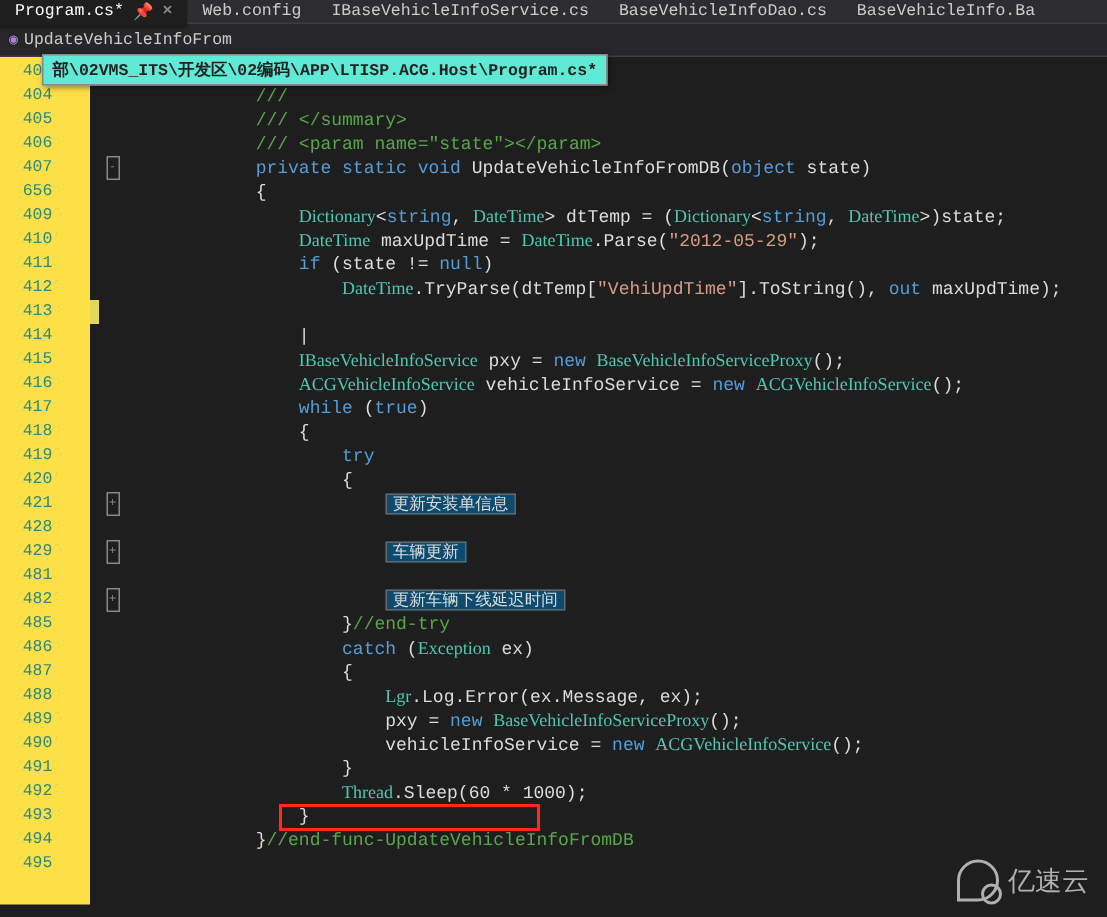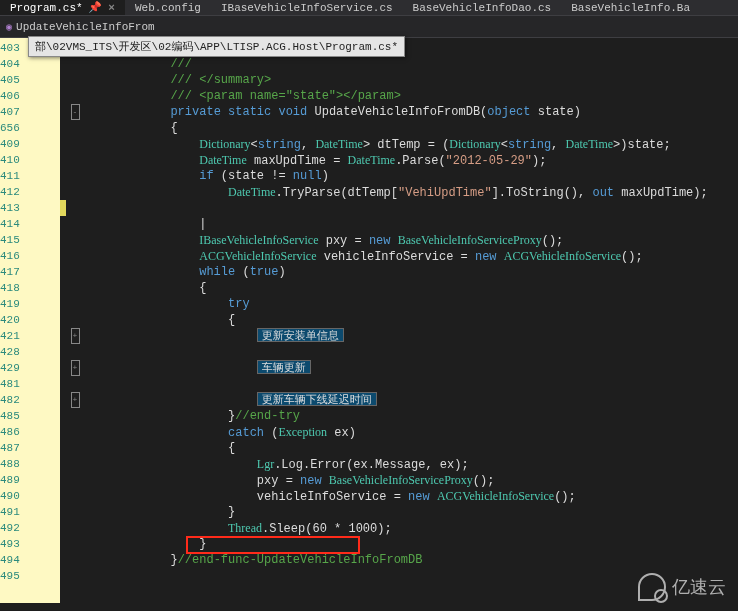--- a/index.html
+++ b/index.html
@@ -10,20 +10,21 @@
     color: #d4d4d4;
     width: 738px;
     height: 611px;
     overflow: hidden;
     position: relative;
   }
   .tabs {
     display: flex;
     background: #2d2d30;
     height: 16px;
+    align-items: center;
     border-bottom: 1px solid #3e3e42;
   }
   .tab {
     padding: 4px 10px;
     font-size: 11px;
     color: #cccccc;
     white-space: nowrap;
     display: flex;
     align-items: center;
     cursor: pointer;
@@ -45,39 +46,40 @@
     padding: 0 6px;
     font-size: 11px;
     color: #cccccc;
     border-bottom: 1px solid #3e3e42;
     justify-content: space-between;
   }
   .tooltip-path {
     position: absolute;
     top: 36px;
     left: 28px;
-    background: #e5e5e5;
+    background: #5eead4;
     color: #222;
     border: 1px solid #888;
     padding: 2px 6px;
     font-size: 11px;
     z-index: 20;
     box-shadow: 1px 1px 4px rgba(0,0,0,.5);
+    font-weight: bold;
   }
   .editor {
     position: relative;
     display: flex;
     height: calc(100% - 46px);
     background: #1e1e1e;
   }
   .gutter {
     width: 60px;
-    background: #fef9c3;
+    background: #fde047;
     color: #2b8a7d;
-    text-align: left;
+    text-align: center;
     padding-right: 10px;
     font-size: 11px;
     line-height: 16px;
     padding-top: 2px;
   }
   .foldcol {
     width: 18px;
     background: #1e1e1e;
     font-size: 9px;
     line-height: 16px;

